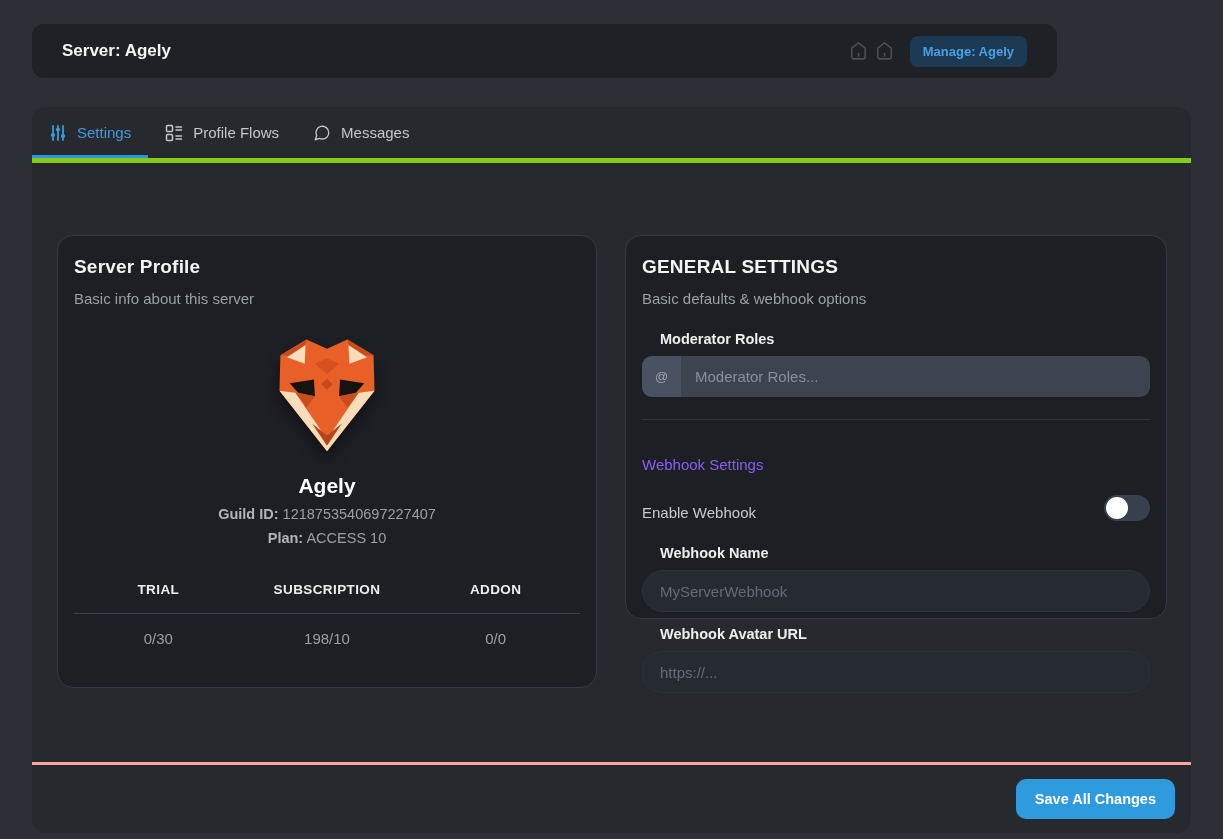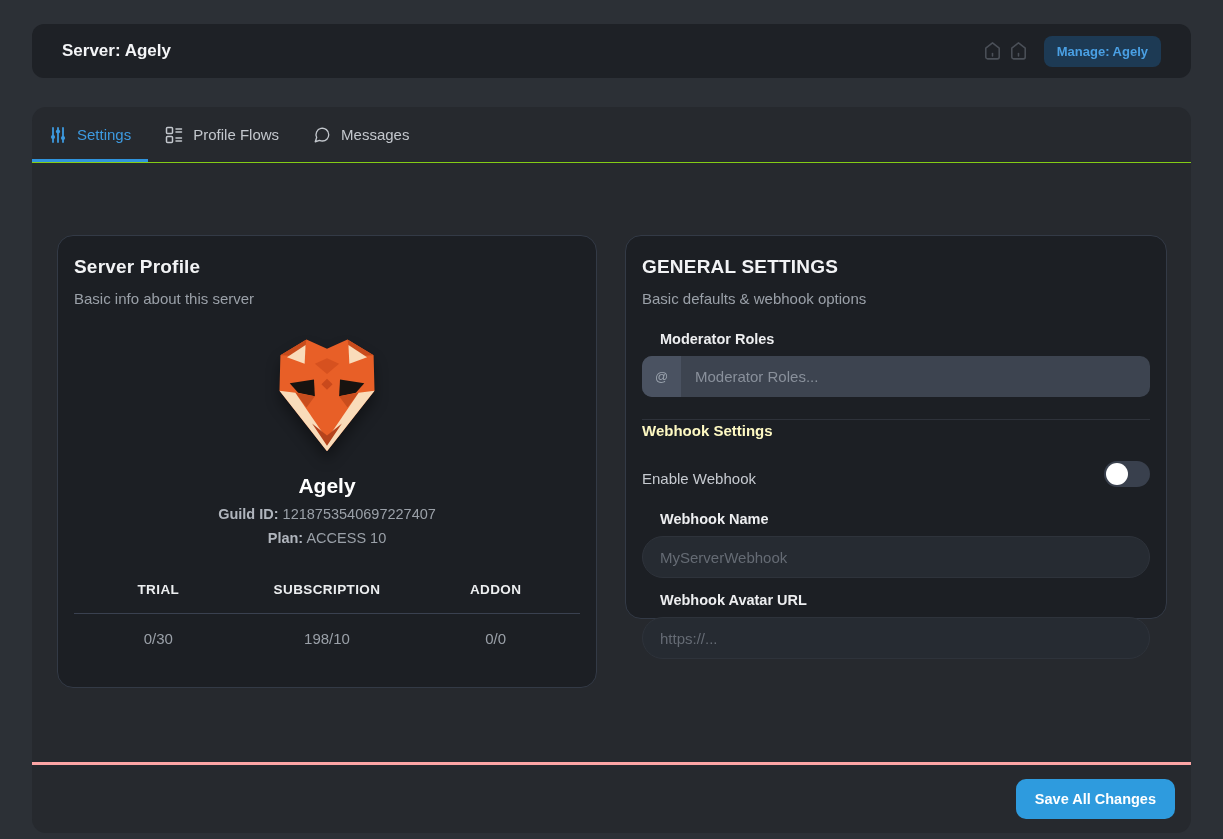--- a/index.html
+++ b/index.html
@@ -7,21 +7,21 @@
   body {
     background:#2c3036;
     font-family:"Liberation Sans", sans-serif;
     overflow:hidden;
     position:relative;
     color:#e8eaed;
   }
 
   
   .header {
-    position:absolute; left:32px; top:24px; width:1159px; height:54px;
+    position:absolute; left:32px; top:24px; width:1025px; height:54px;
     background:#1e2126; border-radius:12px;
     display:flex; align-items:center; padding:0 30px;
   }
   .header-title { font-size:17px; font-weight:bold; color:#f4f5f7; }
   .header-right { margin-left:auto; display:flex; align-items:center; gap:0; }
   .home-btn { width:26px; height:26px; display:flex; align-items:center; justify-content:center; cursor:pointer; }
   .manage-btn {
     margin-left:12px; background:#1d3a54; color:#4aa0e4;
     font-size:13px; font-weight:bold; border:none; border-radius:8px;
     padding:8px 13px; cursor:pointer;
@@ -29,21 +29,21 @@
   }
 
   
   .main {
     position:absolute; left:32px; top:107px; width:1159px; height:726px;
     background:#26292e; border-radius:14px;
   }
 
   
   .tabbar {
-    height:56px; border-bottom:1px solid #84cc16;
+    height:56px; border-bottom:5px solid #84cc16;
     display:flex; align-items:stretch; padding:0;
     border-radius:14px 14px 0 0;
   }
   .tab {
     display:flex; align-items:center; gap:10px; padding:3px 17px 0 17px;
     font-size:15px; color:#c3c7cd; cursor:pointer;
     border-bottom:3px solid transparent;
   }
   .tab.active { color:#3d9ae0; border-bottom-color:#2f94dc; }
   .tab svg { display:block; }
@@ -86,21 +86,21 @@
     display:flex; align-items:center; justify-content:center; font-size:13px;
   }
   .mod-input input {
     flex:1; background:transparent; border:none; outline:none;
     color:#cfd3d9; font-size:15px; padding:0 14px;
     font-family:"Liberation Sans", sans-serif;
   }
   .mod-input input::placeholder { color:#89909b; }
 
   .gs-divider { height:1px; background:#2e323a; margin-top:22px; }
-  .wh-title { margin-top:2px; font-size:15px; font-weight:bold; color:#fef9c3; }
+  .wh-title { margin-top:36px; font-size:15px; font-weight:normal; color:#8b5cf6; }
   .wh-sub { margin-top:12px; font-size:15px; color:#878d96; }
   .wh-row { margin-top:22px; display:flex; align-items:flex-end; justify-content:space-between; }
   .wh-row-label { font-size:15px; color:#c6cad0; }
   .toggle {
     width:46px; height:26px; background:#39404d; border-radius:13px;
     position:relative; cursor:pointer; flex:none;
   }
   .toggle-knob {
     position:absolute; left:2px; top:2px; width:22px; height:22px;
     background:#ffffff; border-radius:50%;

